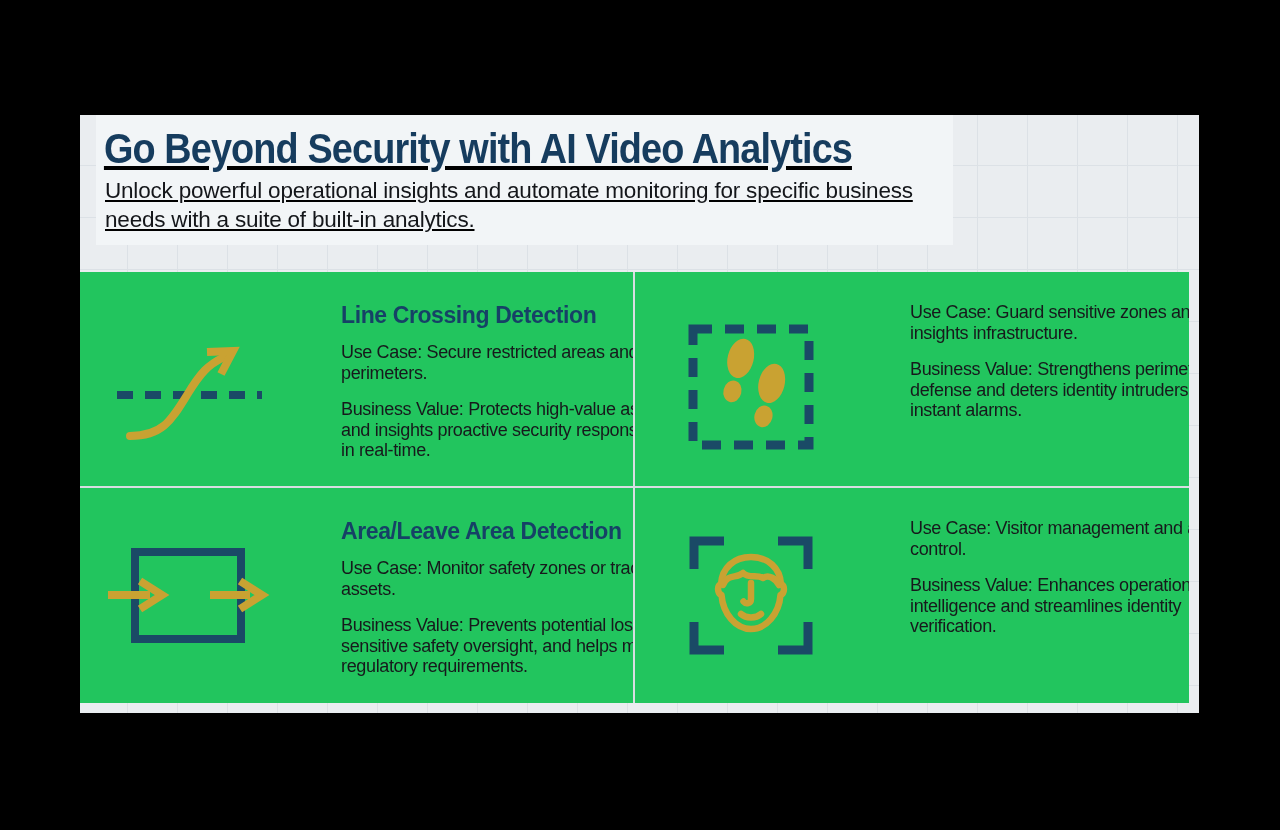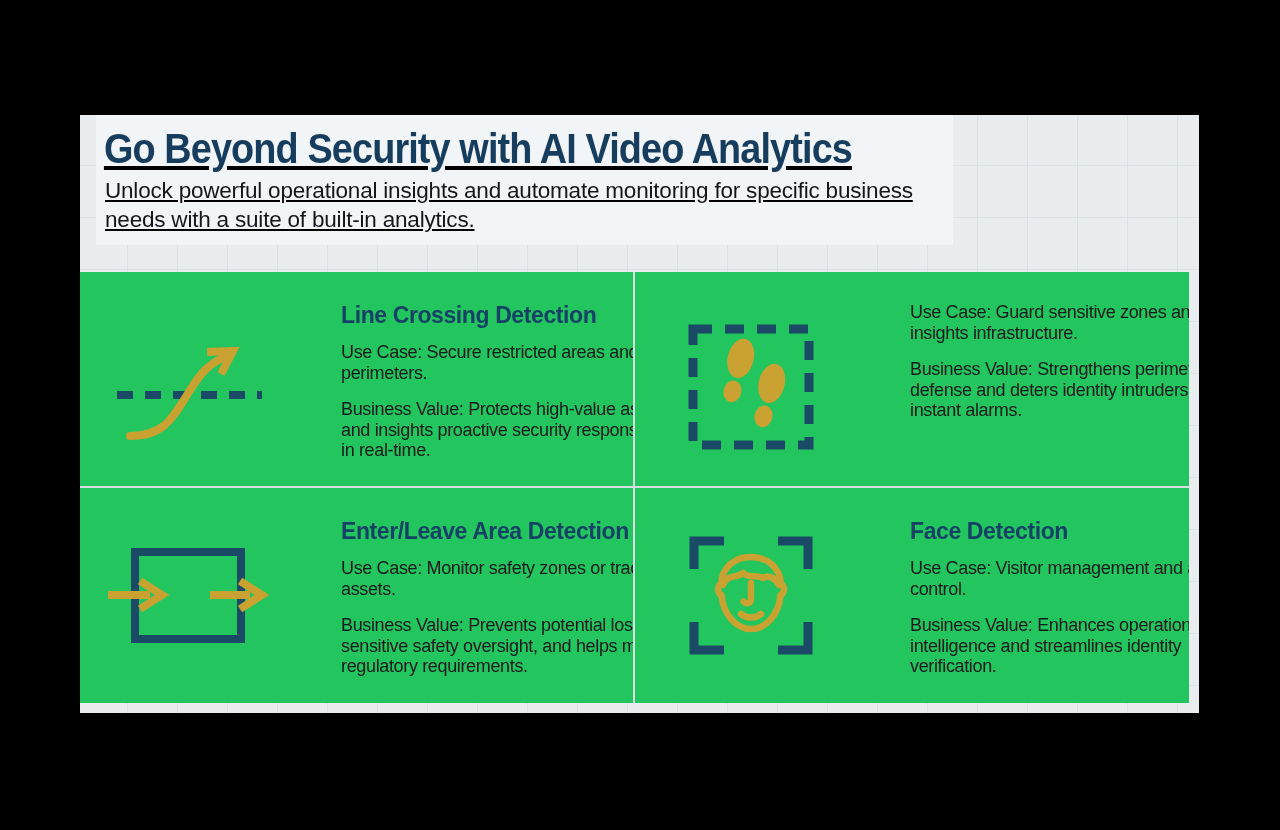--- a/index.html
+++ b/index.html
@@ -103,21 +103,21 @@
       <div class="icon-col">
         <svg width="165" height="110" viewBox="0 0 165 110">
           <rect x="29" y="11" width="106" height="87" fill="none" stroke="#1a4a66" stroke-width="8"></rect>
           <line x1="2" y1="54" x2="44" y2="54" stroke="#c9a232" stroke-width="8"></line>
           <polyline points="34,40 56,54 34,68" fill="none" stroke="#c9a232" stroke-width="8" stroke-linejoin="miter"></polyline>
           <line x1="104" y1="54" x2="144" y2="54" stroke="#c9a232" stroke-width="8"></line>
           <polyline points="134,40 156,54 134,68" fill="none" stroke="#c9a232" stroke-width="8" stroke-linejoin="miter"></polyline>
         </svg>
       </div>
       <div class="text-col">
-        <h2 class="card-title">Enter/Leave Area Detection</h2>
+        <h2 class="card-title">Area/Leave Area Detection</h2>
         <p class="para"><strong>Use Case:</strong> <span>Monitor safety zones or track assets.</span></p>
         <p class="para para2"><strong>Business Value:</strong> <span>Prevents potential losses, sensitive safety oversight, and helps meet regulatory requirements.</span></p>
       </div>
     </section>
 
     <section class="card bottom right">
       <div class="icon-col">
         <svg width="130" height="125" viewBox="0 0 130 125">
           <g fill="none" stroke="#1a4a66" stroke-width="9">
             <polyline points="8,36 8,8 38,8"></polyline>
@@ -127,20 +127,19 @@
           </g>
           <g fill="none" stroke="#c9a232" stroke-width="6.5" stroke-linecap="round" stroke-linejoin="round">
             <path d="M65,24 C48,24 36,35 35,51 C31,52.5 31,60 35.5,62 C37,81 50,96 65,96 C80,96 93,81 94.5,62 C99,60 99,52.5 95,51 C94,35 82,24 65,24 Z"></path>
             <path d="M37,52 C42,40 50,46 57,40 C63,46 71,41 77,45 C83,41 90,46 93,52"></path>
             <path d="M65,50 L65,66 C65,70.5 60,71.5 57.5,68.5"></path>
             <path d="M55,81 C60,85.5 70,85.5 75,81"></path>
           </g>
         </svg>
       </div>
       <div class="text-col">
-        <h2 class="card-title">Face Detection</h2>
         <p class="para"><strong>Use Case:</strong> <span>Visitor management and access control.</span></p>
         <p class="para para2"><strong>Business Value:</strong> <span>Enhances operational intelligence and streamlines identity verification.</span></p>
       </div>
     </section>
 
   </div>
 </div>
 
 </body></html>

